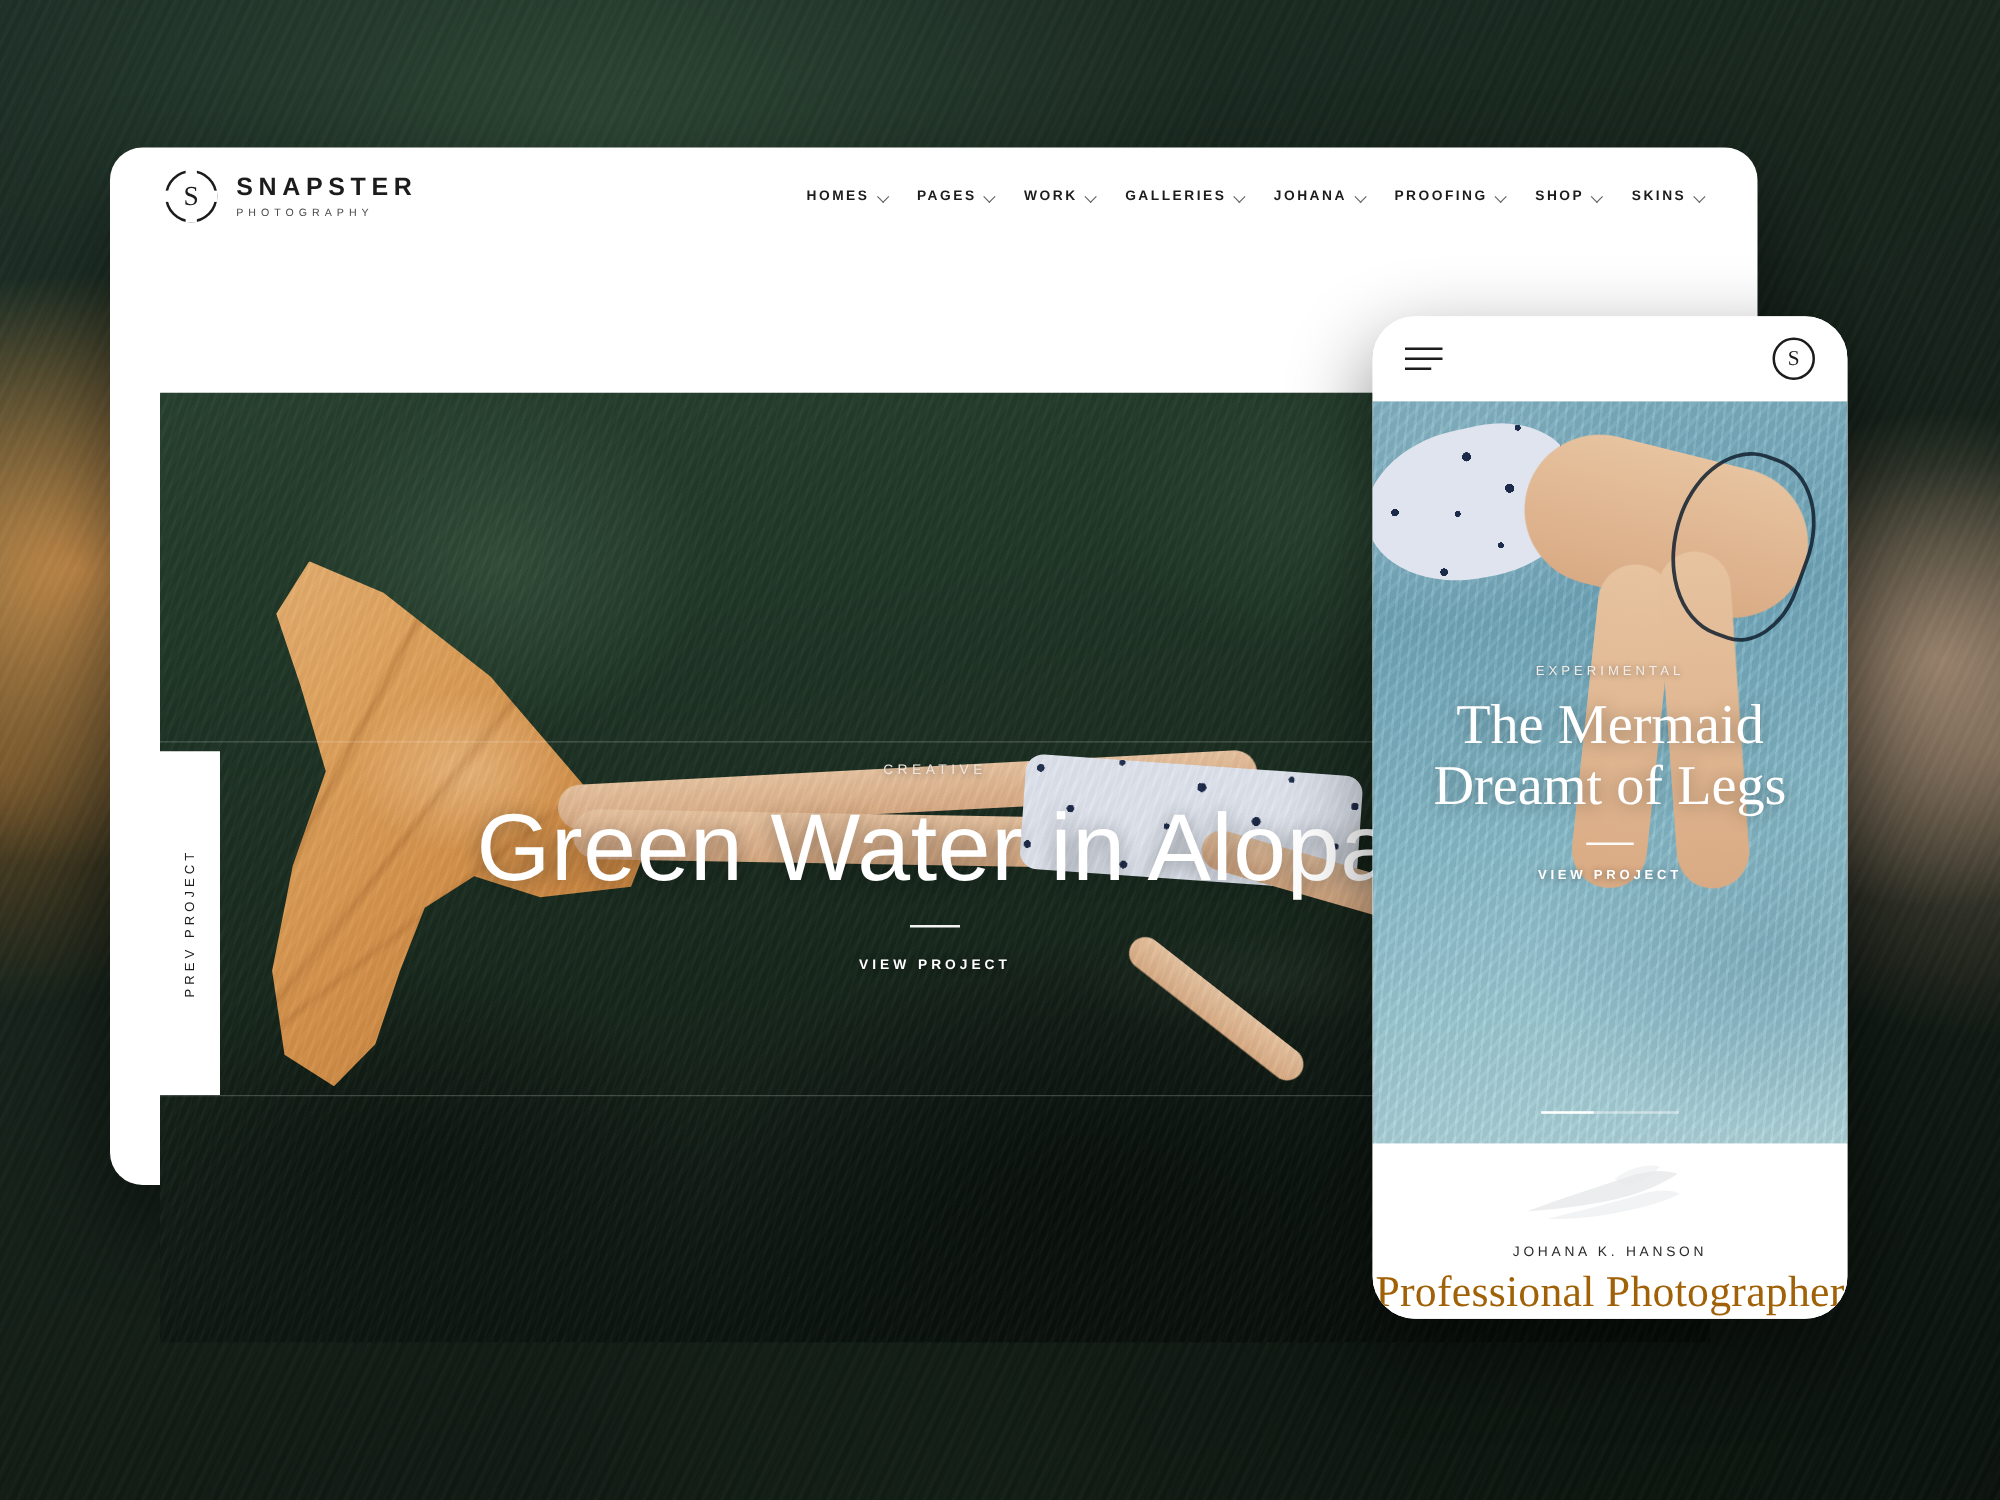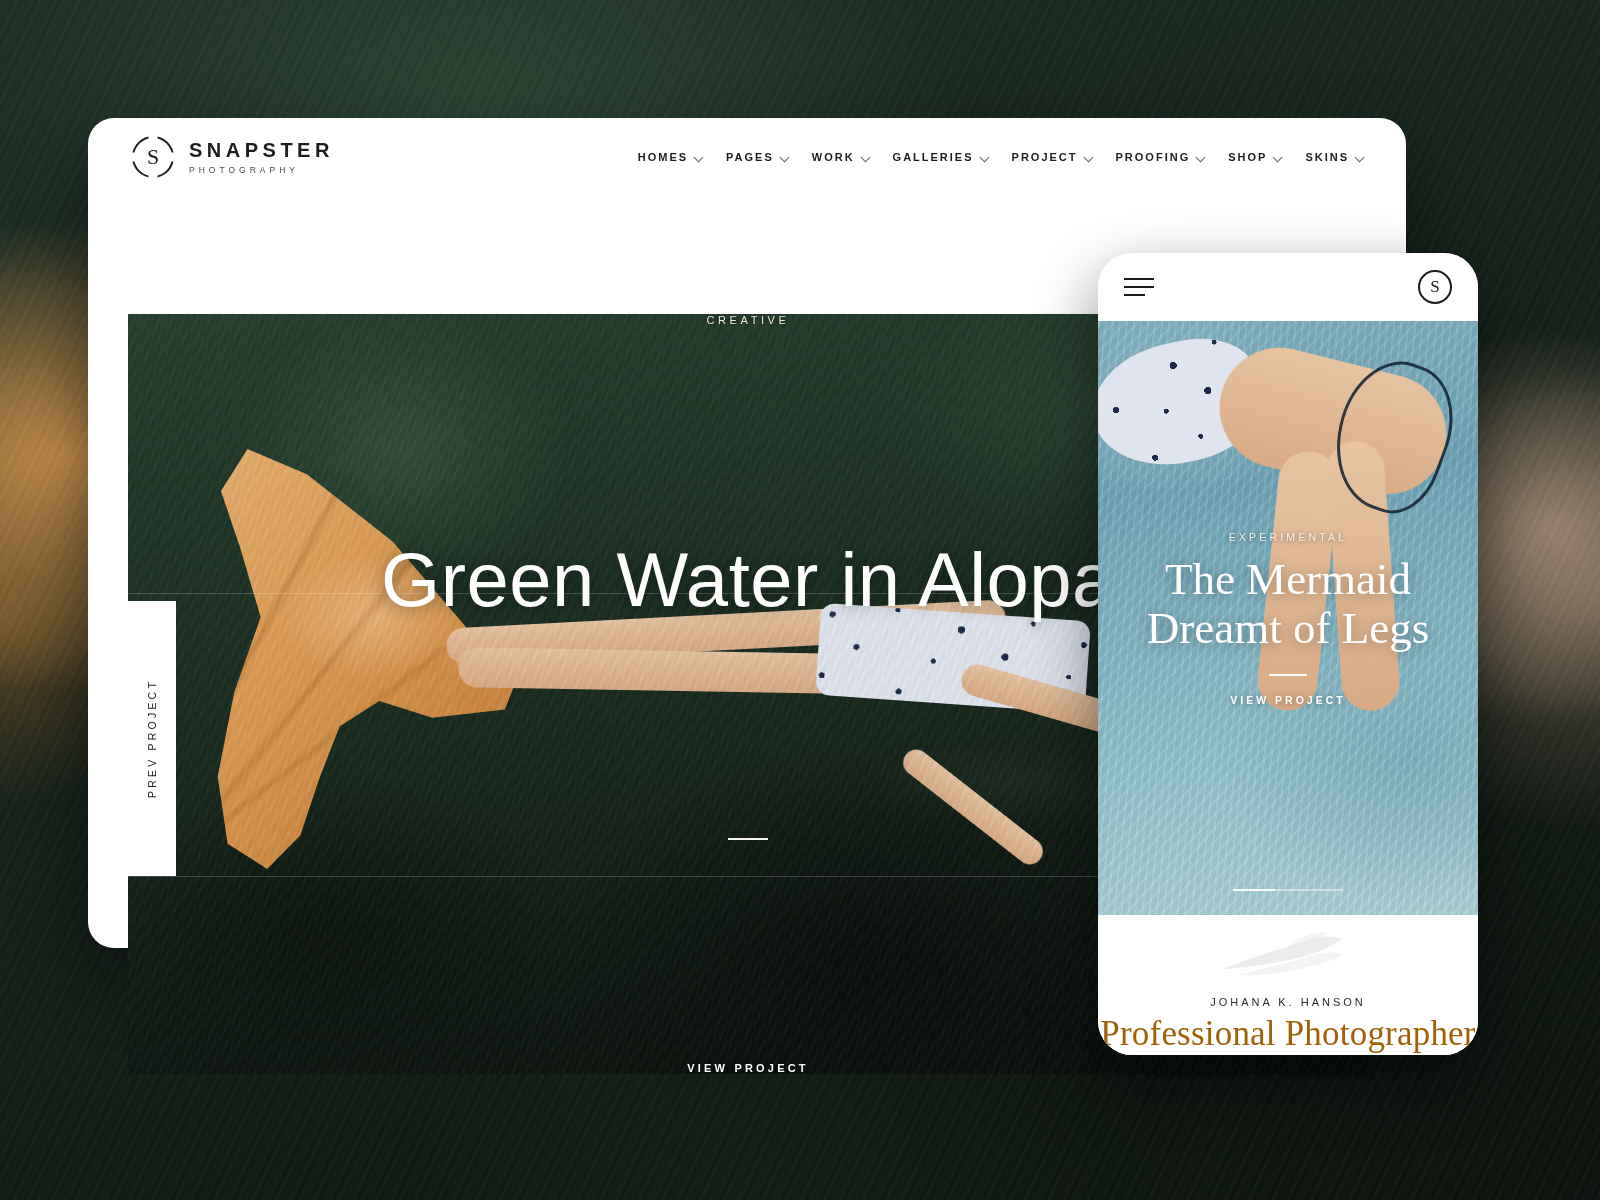--- a/index.html
+++ b/index.html
@@ -148,21 +148,21 @@
     position:absolute; left:0; top:287px; width:48px; height:275px;
     background:#fff; display:flex; align-items:center; justify-content:center;
   }
   .prev-panel .v{
     writing-mode:vertical-rl; transform:rotate(180deg);
     font-size:10.5px; letter-spacing:3.2px; color:#1c1c1c; font-weight:500;
   }
 
   .hero-center{
     position:absolute; left:0; top:0; width:100%; height:100%;
-    display:flex; flex-direction:column; align-items:center; justify-content:space-between;
+    display:flex; flex-direction:column; align-items:center; justify-content:center;
   }
   .eyebrow{
     font-size:11px; letter-spacing:3.6px; color:#f0e6dc; font-weight:500;
     text-shadow:0 1px 5px rgba(0,0,0,.5);
   }
   .hero-title{
     font-family:Liberation Sans, sans-serif;
     font-size:76px; color:#fff; font-weight:400; margin-top:18px;
     letter-spacing:.5px; line-height:1.02;
     text-shadow:0 2px 16px rgba(0,0,0,.4);
@@ -272,21 +272,21 @@
       </div>
       <div class="nav-item">
         <span class="lbl">WORK</span>
         <span class="chev"></span>
       </div>
       <div class="nav-item">
         <span class="lbl">GALLERIES</span>
         <span class="chev"></span>
       </div>
       <div class="nav-item">
-        <span class="lbl">PROJECT</span>
+        <span class="lbl">JOHANA</span>
         <span class="chev"></span>
       </div>
       <div class="nav-item">
         <span class="lbl">PROOFING</span>
         <span class="chev"></span>
       </div>
       <div class="nav-item">
         <span class="lbl">SHOP</span>
         <span class="chev"></span>
       </div>

